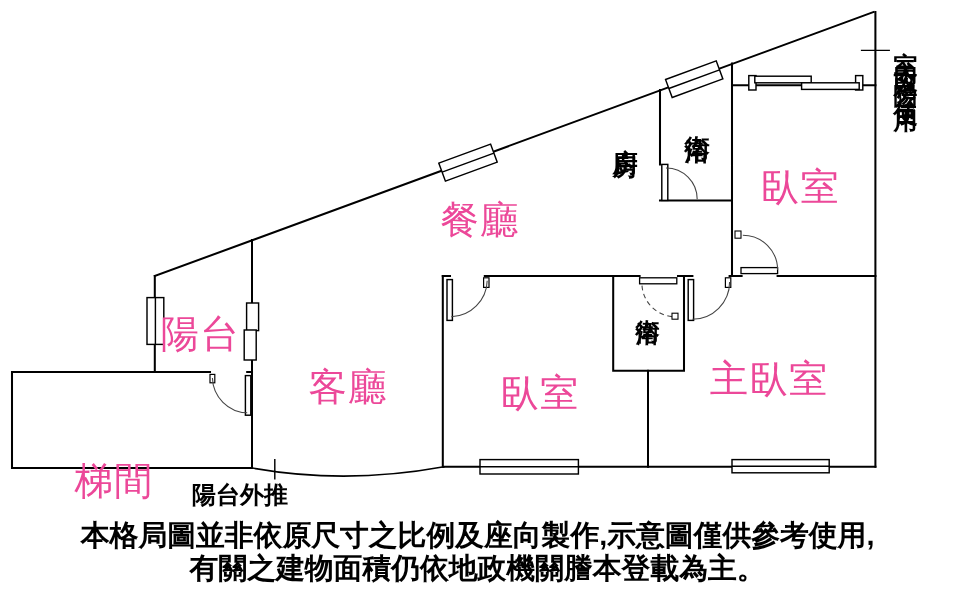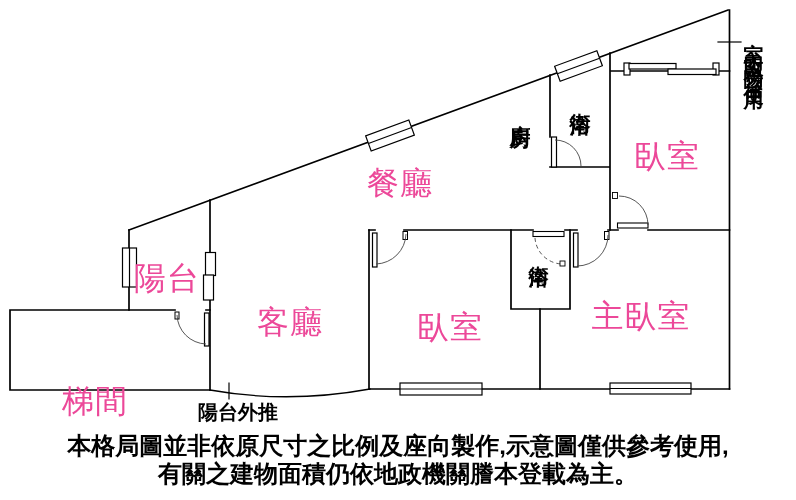--- a/index.html
+++ b/index.html
@@ -33,21 +33,21 @@
   #bath-lower-label{left:526px;top:250px;font-size:20px;letter-spacing:2px;}
   #right-note{
     left:741px;top:27px;
     font-size:20px;
     letter-spacing:7px;
   }
   #pushout-note{
     position:absolute;
     left:200px;top:399px;
     transform:translate(-50%,0);
-    font-size:20px;font-weight:bold;color:#000;white-space:nowrap;margin-left:38px;
+    font-size:20px;font-weight:bold;color:#000;white-space:nowrap;
   }
   .disclaimer{
     position:absolute;
     left:0;width:100%;
     text-align:center;
     font-size:24px;
     font-weight:bold;
     color:#000;
     white-space:nowrap;
   }

